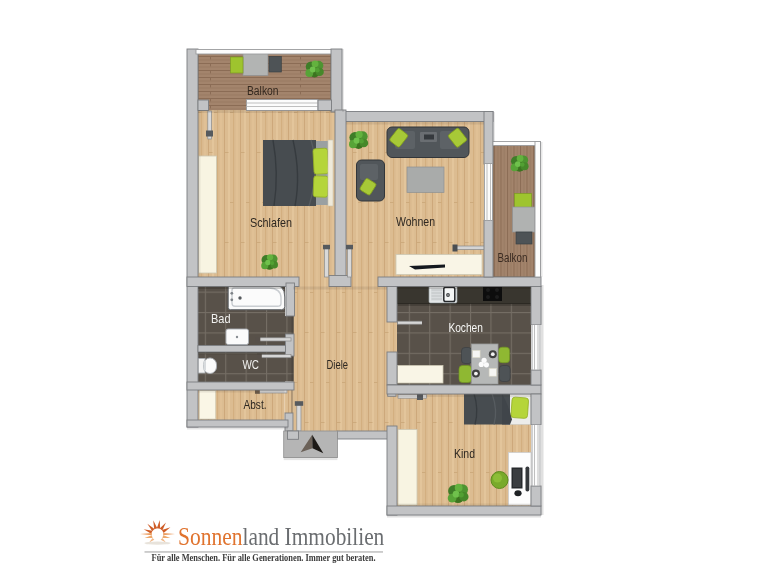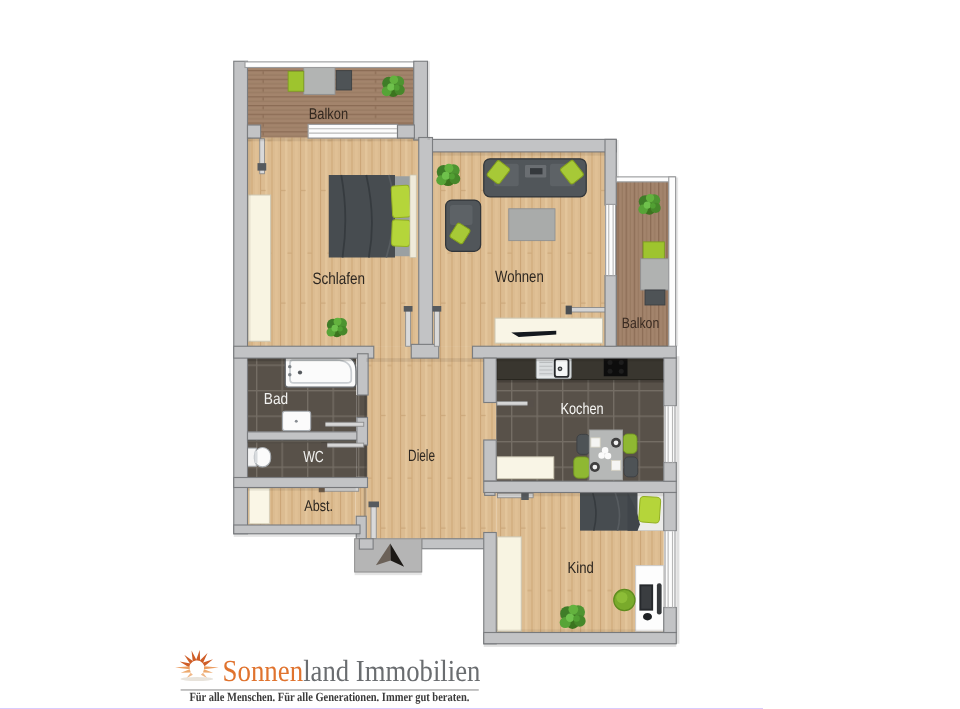--- a/index.html
+++ b/index.html
@@ -1,16 +1,16 @@
 <!DOCTYPE html>
 <html><head>
 <meta charset="utf-8">
 <style>
   html,body{margin:0;padding:0;background:#ffffff;}
-  #stage{position:relative;width:768px;height:567px;background:#8b5cf6;overflow:hidden;}
+  #stage{position:relative;width:768px;height:567px;background:#bef264;overflow:hidden;}
   svg{position:absolute;left:0;top:0;}
   text{font-family:"Liberation Sans",sans-serif;}
 </style>
 </head>
 <body>
 <div id="stage">
 <svg width="768" height="567" viewBox="0 0 768 567">
 <defs>
   <pattern id="woodV" width="16" height="90" patternUnits="userSpaceOnUse">
     <rect width="16" height="90" fill="#dcbc91"></rect>

